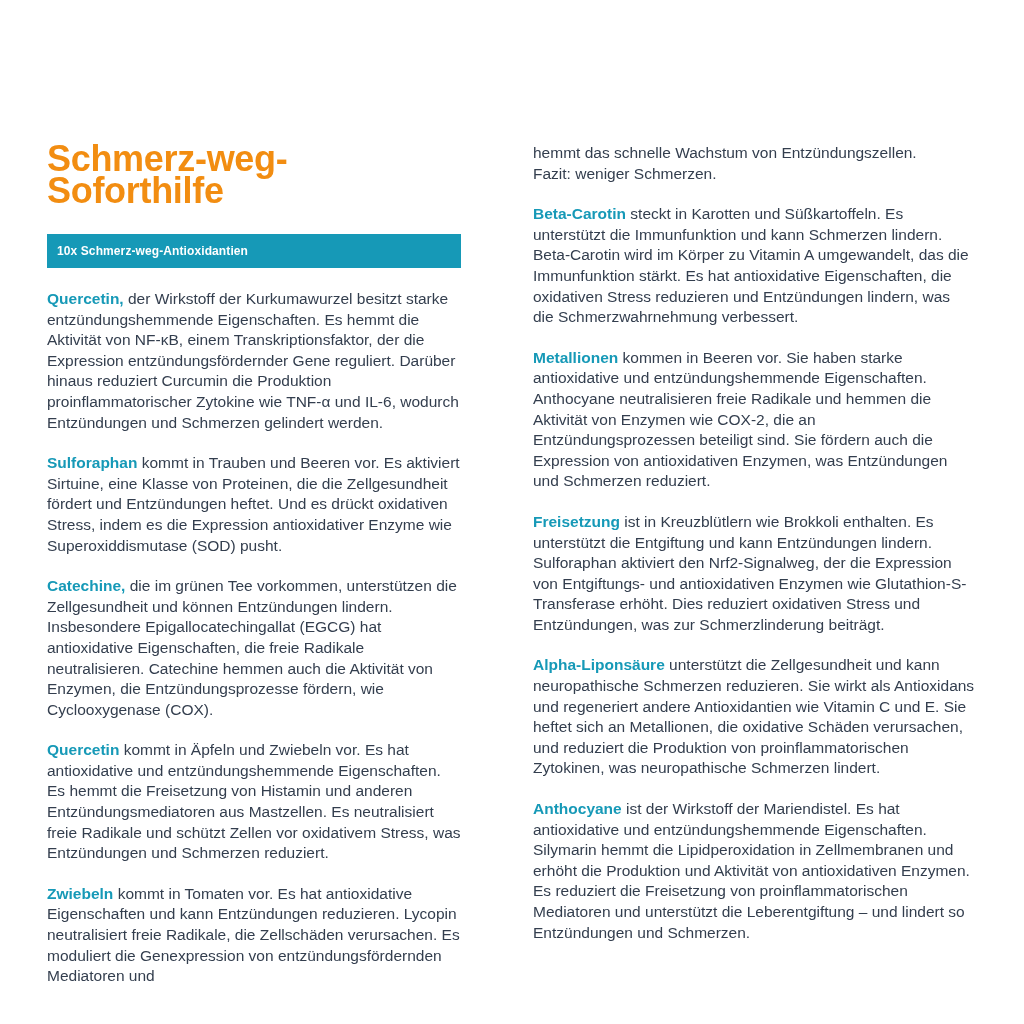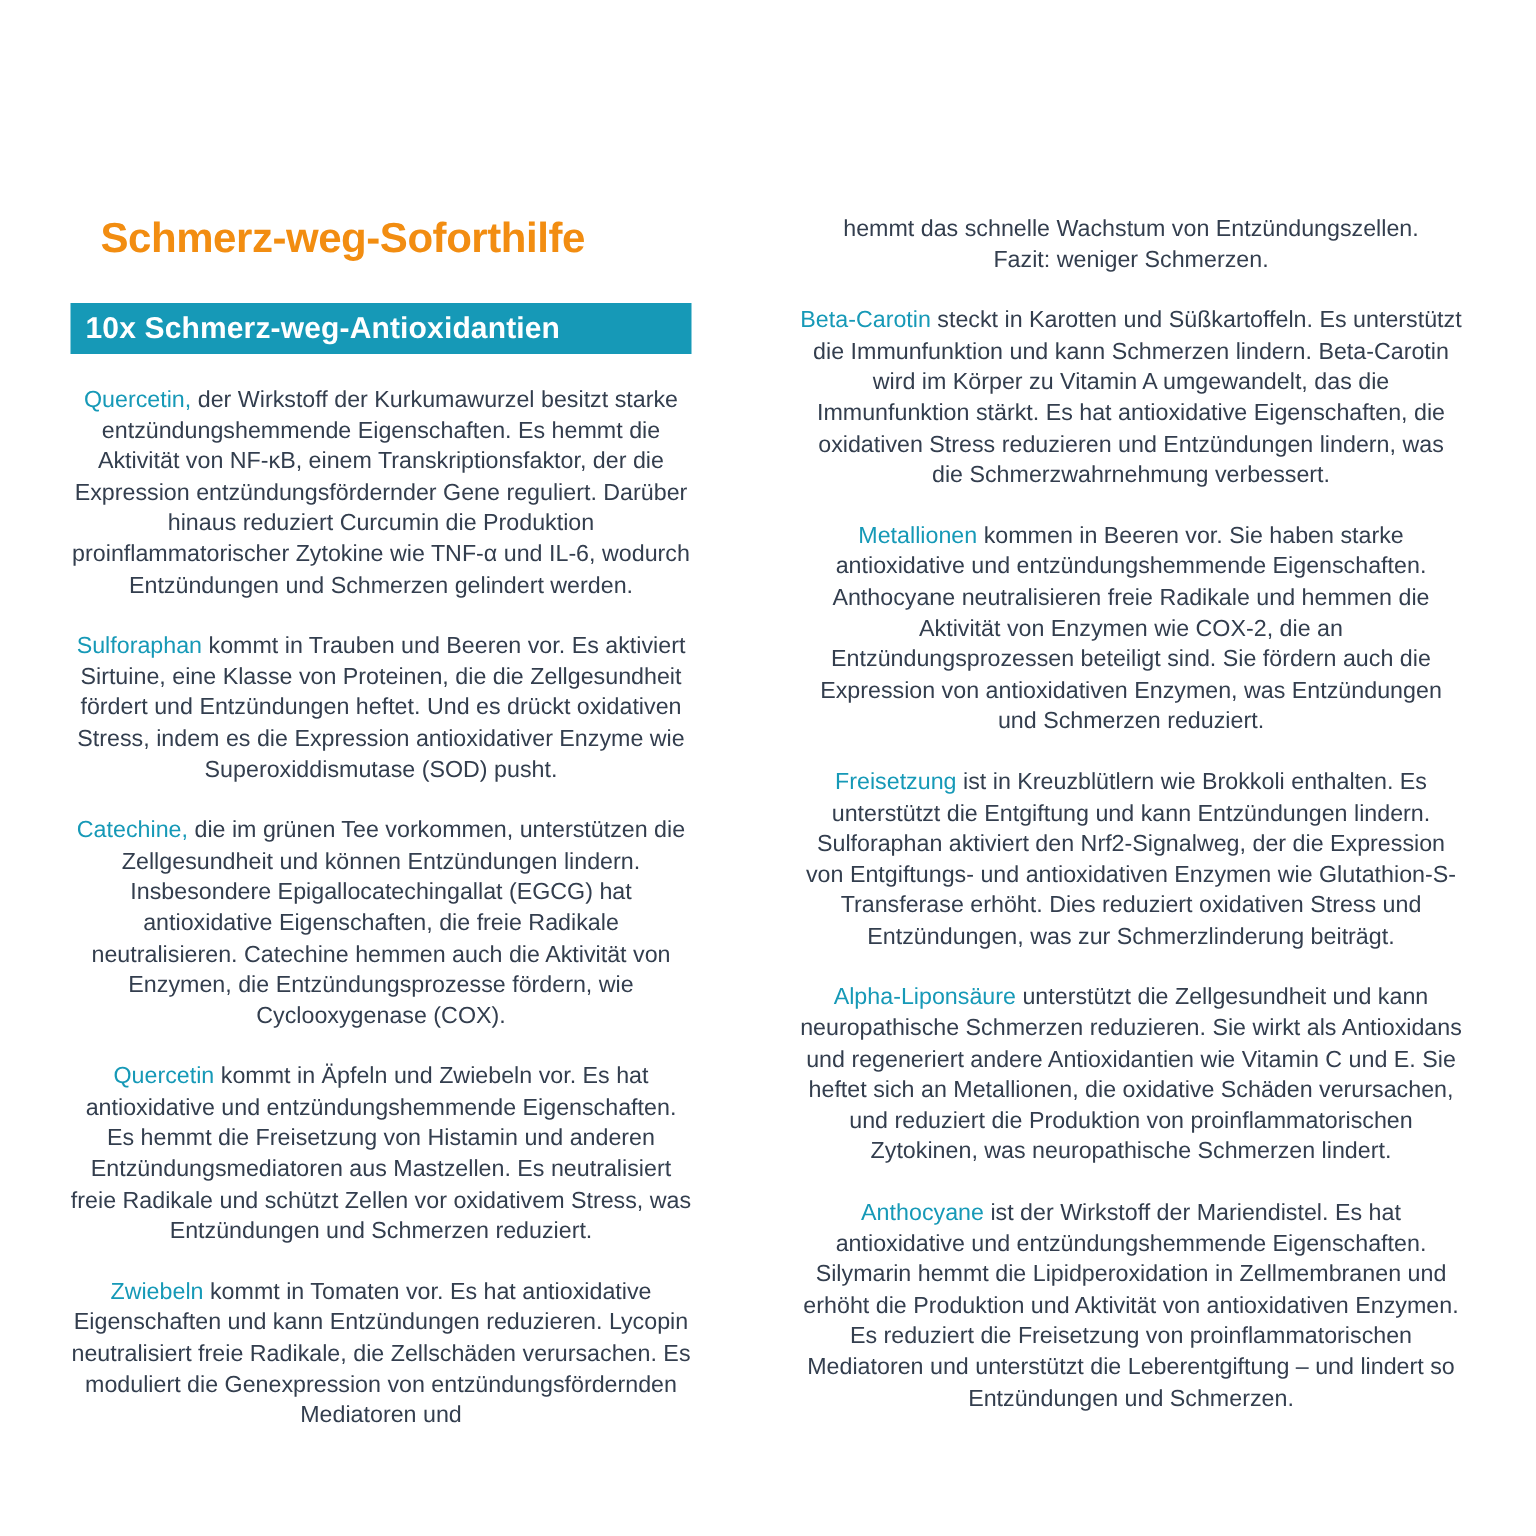--- a/index.html
+++ b/index.html
@@ -21,47 +21,46 @@
     overflow: hidden;
   }
   .columns {
     display: flex;
     gap: 72px;
   }
   .col-left  { width: 414px; flex: 0 0 auto; }
   .col-right { width: 442px; flex: 0 0 auto; }
   .title {
     color: #f28d11;
-    font-size: 28px;
+    font-size: 36px;
     font-weight: bold;
     letter-spacing: -0.3px;
     line-height: 32px;
     margin-bottom: 27px;
-    margin-left: 20px;
   }
   .banner {
     background: #1699b7;
     color: #ffffff;
     font-weight: bold;
-    font-size: 20px;
+    font-size: 12px;
     line-height: 18px;
     padding: 8px 10px 8px 10px;
     margin-bottom: 21px;
     letter-spacing: 0.1px;
   }
   .para {
     font-size: 15.5px;
     line-height: 20.6px;
     margin-bottom: 20px;
-    text-align: center;
+    text-align: left;
   }
   .para:last-child { margin-bottom: 0; }
   .lead {
     color: #1699b7;
-    font-weight: normal;
+    font-weight: bold;
   }
   .prewrap { white-space: pre-line; }
 </style>
 </head>
 <body>
 
 <div class="page">
   <div class="columns">
 
     <div class="col-left">

